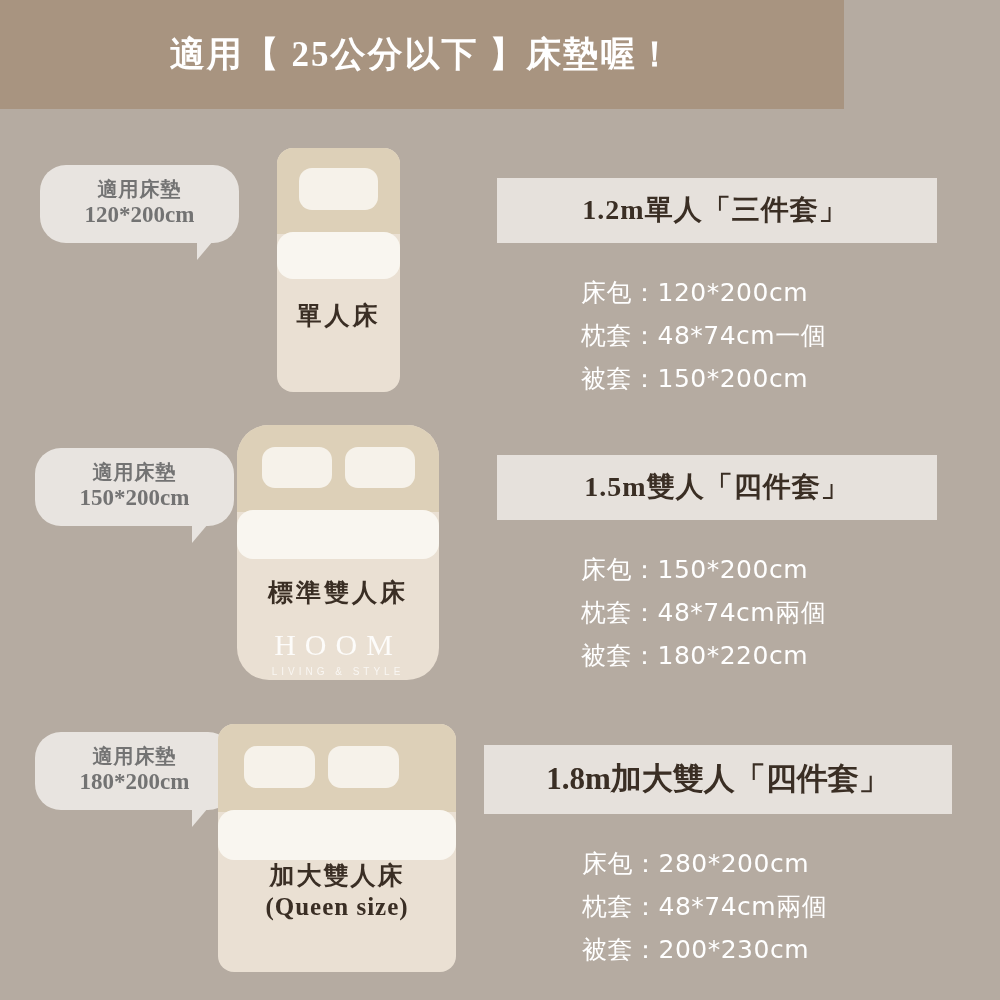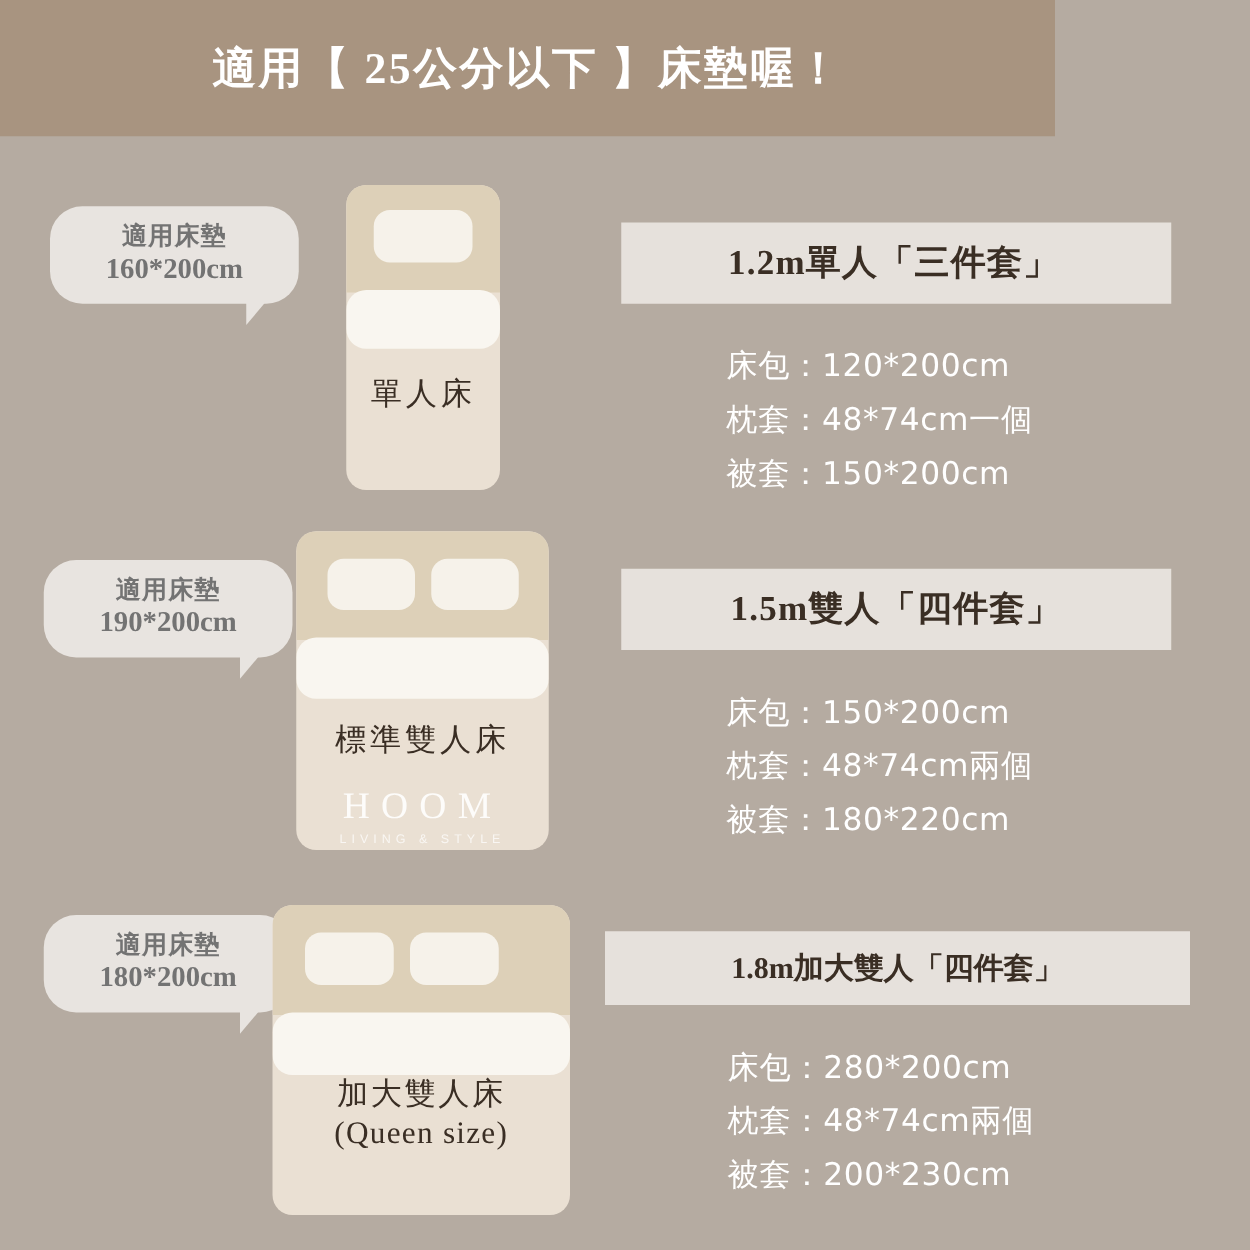--- a/index.html
+++ b/index.html
@@ -84,21 +84,21 @@
   }
 
   
   .bed {
     position: absolute;
     background: #eae0d3;
     border-radius: 16px;
     overflow: hidden;
   }
   #bed-0 { left: 277px; top: 8px;  width: 123px; height: 244px; }
-  #bed-1 { left: 237px; top: 5px;  width: 202px; height: 255px; }
+  #bed-1 { left: 237px; top: 5px;  width: 202px; height: 255px; border-radius: 32px; }
   #bed-2 { left: 218px; top: 24px; width: 238px; height: 248px; }
 
   .bed-head {
     position: absolute;
     left: 0; top: 0;
     width: 100%;
     background: #ddd0b8;
   }
   #bed-0 .bed-head { height: 86px; }
   #bed-1 .bed-head { height: 87px; }
@@ -123,21 +123,21 @@
   #bed-0 .blanket { left: 0px; top: 84px; width: 123px; height: 47px; }
   #bed-1 .blanket { left: 0px; top: 85px; width: 202px; height: 49px; }
   #bed-2 .blanket { left: 0px; top: 86px; width: 238px; height: 50px; }
 
   .bed-label {
     position: absolute;
     left: 0;
     width: 100%;
     text-align: center;
     color: #3a2e24;
-    font-weight: normal;
+    font-weight: bold;
     line-height: 1.25;
     font-family: "Liberation Serif", "DejaVu Serif", serif;
   }
   #bed-0 .bed-label { top: 152px; font-size: 25px; letter-spacing: 3px; }
   #bed-1 .bed-label { top: 152px; font-size: 25px; letter-spacing: 3px; }
   #bed-2 .bed-label { top: 136px; font-size: 25px; letter-spacing: 2px; }
 
   .bed-label .sub {
     display: block;
     font-size: 25px;
@@ -181,21 +181,21 @@
   .info-banner {
     background: #e6e1dc;
     text-align: center;
     color: #3a2e24;
     font-weight: bold;
     white-space: nowrap;
     font-family: "Liberation Serif", "DejaVu Serif", serif;
   }
   #info-0 .info-banner { font-size: 28px; padding: 13px 4px 14px 0; letter-spacing: 1px; }
   #info-1 .info-banner { font-size: 28px; padding: 13px 0 14px 0; letter-spacing: 1px; }
-  #info-2 .info-banner { font-size: 24px; padding: 13px 0 14px 0; letter-spacing: 0px; }
+  #info-2 .info-banner { font-size: 31px; padding: 13px 0 14px 0; letter-spacing: 0px; }
 
   .info-list {
     margin: 0;
     padding: 0;
     list-style: none;
     color: #ffffff;
     font-family: "DejaVu Sans", sans-serif;
   }
   #info-0 .info-list { margin-top: 28px; padding-left: 84px; }
   #info-1 .info-list { margin-top: 28px; padding-left: 84px; }
@@ -213,21 +213,21 @@
 
 <div class="header-bar">
   <div class="header-title">適用【 25公分以下 】床墊喔！</div>
 </div>
 
 <div class="row" id="row-0">
 
   <div class="bubble-wrap" id="bubble-0">
     <div class="bubble">
       <span class="bubble-line l1">適用床墊</span>
-      <span class="bubble-line l2">160*200cm</span>
+      <span class="bubble-line l2">120*200cm</span>
       <span class="bubble-tail"></span>
     </div>
   </div>
 
   <div class="bed" id="bed-0">
     <div class="bed-head"></div>
     <div class="pillow p1"></div>
     <div class="blanket"></div>
     <div class="bed-label">
       <span>單人床</span>
@@ -243,21 +243,21 @@
     </ul>
   </div>
 
 </div>
 
 <div class="row" id="row-1">
 
   <div class="bubble-wrap" id="bubble-1">
     <div class="bubble">
       <span class="bubble-line l1">適用床墊</span>
-      <span class="bubble-line l2">190*200cm</span>
+      <span class="bubble-line l2">150*200cm</span>
       <span class="bubble-tail"></span>
     </div>
   </div>
 
   <div class="bed" id="bed-1">
     <div class="bed-head"></div>
     <div class="pillow p1"></div>
     <div class="pillow p2"></div>
     <div class="blanket"></div>
     <div class="bed-label">

